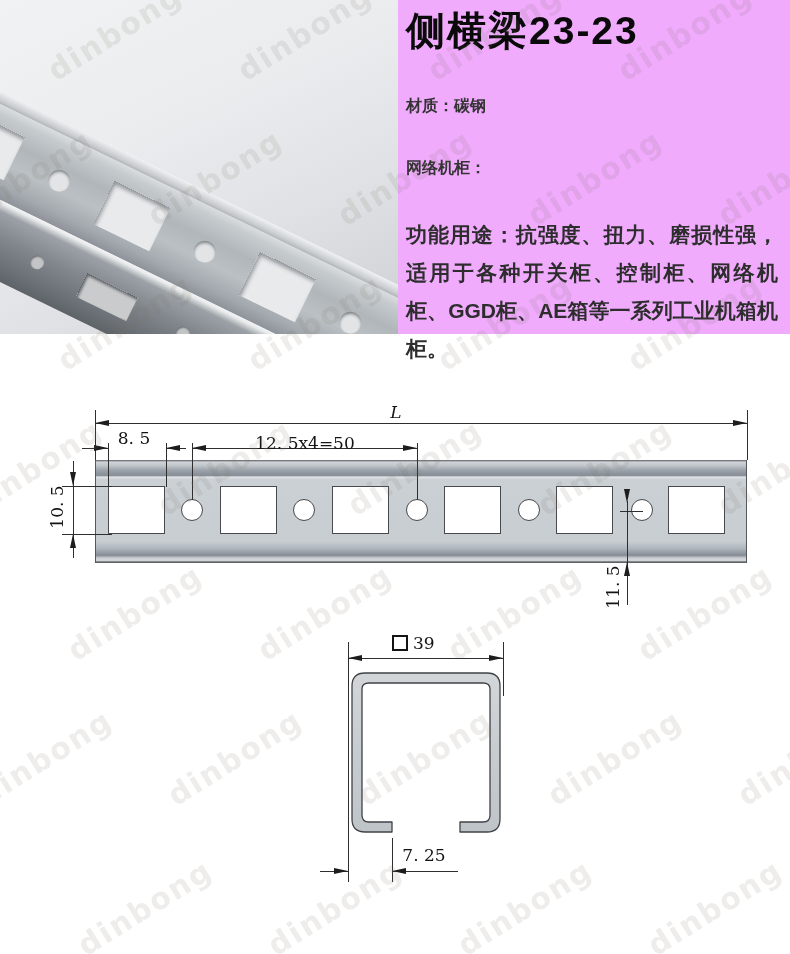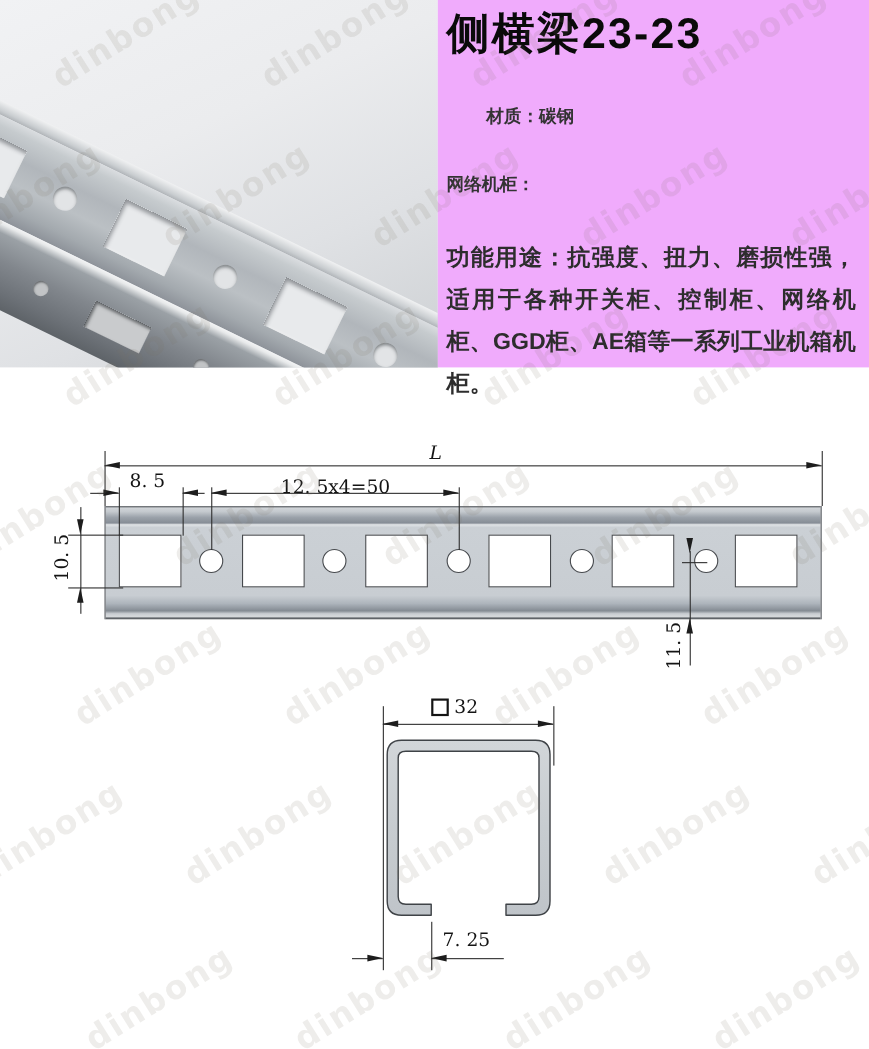--- a/index.html
+++ b/index.html
@@ -26,21 +26,21 @@
   .ph-c2{position:absolute;width:14px;height:14px;border-radius:50%;background:#c2c4c6;
          box-shadow:inset 1px 1px 2px rgba(20,24,28,.55);}
   .photo-edge{position:absolute;right:0;top:0;width:8px;height:300px;
          background:linear-gradient(180deg,#64676b 0%,#717periodic479 0%,#74777b 40%,#97999d 70%,#c3c5c8 100%);}
 
   
   .panel{position:absolute;left:398px;top:0;width:392px;height:334px;background:#f0abfc;}
   .panel h1{position:absolute;left:8px;top:4px;margin:0;font-size:39px;font-weight:900;
             color:#0a0a0a;letter-spacing:2px;white-space:nowrap;}
   .p-line{position:absolute;left:8px;margin:0;font-size:16px;font-weight:700;color:#333;}
-  .p-mat{top:96px;margin-left:36px;}
+  .p-mat{top:96px;}
   .p-surf{top:158px;}
   .p-usage{position:absolute;left:8px;top:216px;width:372px;margin:0;font-size:21px;
            font-weight:700;color:#2d2d2d;line-height:38px;text-align:justify;}
 
   
   .hl{position:absolute;height:1px;background:#2e2e2e;}
   .vl{position:absolute;width:1px;background:#2e2e2e;}
   .arr{position:absolute;width:0;height:0;border-style:solid;}
   .arr-l{border-width:3.5px 14px 3.5px 0;border-color:transparent #1d1d1d transparent transparent;}
   .arr-r{border-width:3.5px 0 3.5px 14px;border-color:transparent transparent transparent #1d1d1d;}
@@ -170,21 +170,21 @@
       <path d="M47,164 L20,164 Q7,164 7,151 L7,18 Q7,5 20,5 L142,5 Q155,5 155,18 L155,151 Q155,164 142,164 L115,164 L115,154 L138,154 Q145,154 145,147 L145,21 Q145,15 138,15 L24,15 Q17,15 17,21 L17,147 Q17,154 24,154 L47,154 Z" fill="url(#mg)" stroke="#3f4347" stroke-width="1.3" stroke-linejoin="round"></path>
     </svg>
 
     <div class="vl" style="left:348px;top:642px;height:240px;"></div>
     <div class="vl" style="left:503px;top:642px;height:54px;"></div>
     <div class="hl" style="left:348px;top:658px;width:155px;"></div>
     <div class="arr arr-l" style="left:348px;top:655px;"></div>
     <div class="arr arr-r" style="left:489px;top:655px;"></div>
     <div class="lbl23">
       <span class="sq-glyph"></span>
-      <span>32</span>
+      <span>39</span>
     </div>
 
     <div class="vl" style="left:392px;top:838px;height:44px;"></div>
     <div class="hl" style="left:320px;top:871px;width:28px;"></div>
     <div class="arr arr-r" style="left:334px;top:868px;"></div>
     <div class="hl" style="left:392px;top:871px;width:66px;"></div>
     <div class="arr arr-l" style="left:392px;top:868px;"></div>
     <div class="dlabel" style="left:392px;top:845px;width:64px;">7. 25</div>
   </section>
 

